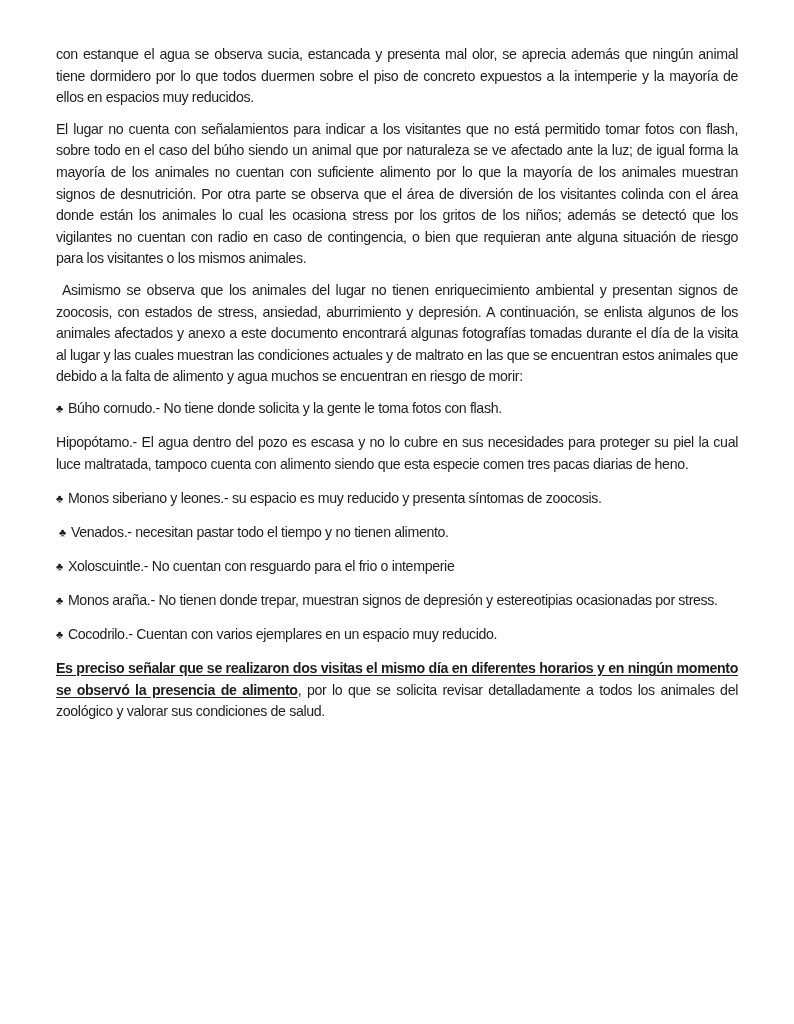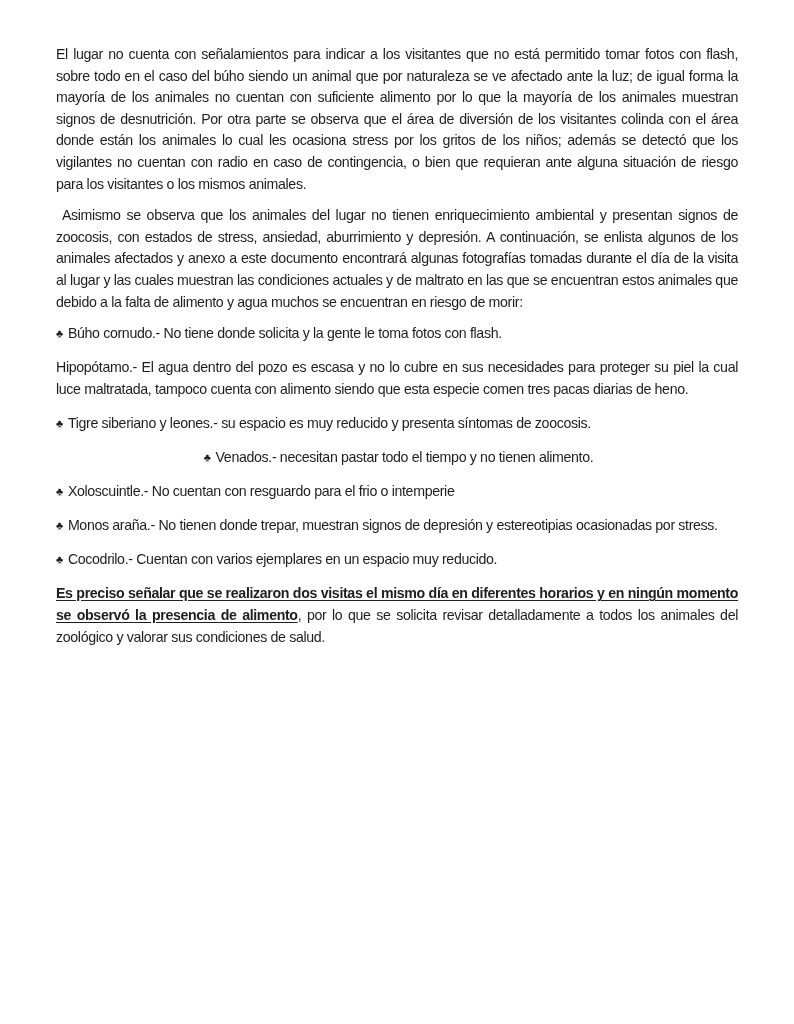--- a/index.html
+++ b/index.html
@@ -22,49 +22,50 @@
   }
   .para.justify { text-align: justify; text-align-last: left; }
   .para.indent-space::before { content: "\00a0"; }
   .item { margin: 0 0 12.5px 0; }
   .bullet {
     display: inline-block;
     font-size: 11px;
     margin-right: 5px;
     vertical-align: 1px;
   }
-  .item.lead-space { padding-left: 3px; text-align: center; }
+  .item.lead-space { padding-left: 3px; }
   .emph {
     font-weight: bold;
     text-decoration: underline;
     text-underline-offset: 2px;
   }
 </style>
 </head>
 <body>
 
 <div class="page">
 
+  <p class="para justify">con estanque el agua se observa sucia, estancada y presenta mal olor, se aprecia además que ningún animal tiene dormidero por lo que todos duermen sobre el piso de concreto expuestos a la intemperie y la mayoría de ellos en espacios muy reducidos.</p>
 
   <p class="para justify">El lugar no cuenta con señalamientos para indicar a los visitantes que no está permitido tomar fotos con flash, sobre todo en el caso del búho siendo un animal que por naturaleza se ve afectado ante la luz; de igual forma la mayoría de los animales no cuentan con suficiente alimento por lo que la mayoría de los animales muestran signos de desnutrición. Por otra parte se observa que el área de diversión de los visitantes colinda con el área donde están los animales lo cual les ocasiona stress por los gritos de los niños; además se detectó que los vigilantes no cuentan con radio en caso de contingencia, o bien que requieran ante alguna situación de riesgo para los visitantes o los mismos animales.</p>
 
   <p class="para justify indent-space">Asimismo se observa que los animales del lugar no tienen enriquecimiento ambiental y presentan signos de zoocosis, con estados de stress, ansiedad, aburrimiento y depresión. A continuación, se enlista algunos de los animales afectados y anexo a este documento encontrará algunas fotografías tomadas durante el día de la visita al lugar y las cuales muestran las condiciones actuales y de maltrato en las que se encuentran estos animales que debido a la falta de alimento y agua muchos se encuentran en riesgo de morir:</p>
 
   <div>
 
     <p class="para item">
       <span class="bullet">♣</span><span>Búho cornudo.- No tiene donde solicita y la gente le toma fotos con flash.</span>
     </p>
 
     <p class="para justify item">
       <span>Hipopótamo.- El agua dentro del pozo es escasa y no lo cubre en sus necesidades para proteger su piel la cual luce maltratada, tampoco cuenta con alimento siendo que esta especie comen tres pacas diarias de heno.</span>
     </p>
 
     <p class="para item">
-      <span class="bullet">♣</span><span>Tigre siberiano y leones.- su espacio es muy reducido y presenta síntomas de zoocosis.</span>
+      <span class="bullet">♣</span><span>Monos siberiano y leones.- su espacio es muy reducido y presenta síntomas de zoocosis.</span>
     </p>
 
     <p class="para item lead-space">
       <span class="bullet">♣</span><span>Venados.- necesitan pastar todo el tiempo y no tienen alimento.</span>
     </p>
 
 
 
     <p class="para item">
       <span class="bullet">♣</span><span>Xoloscuintle.- No cuentan con resguardo para el frio o intemperie</span>

